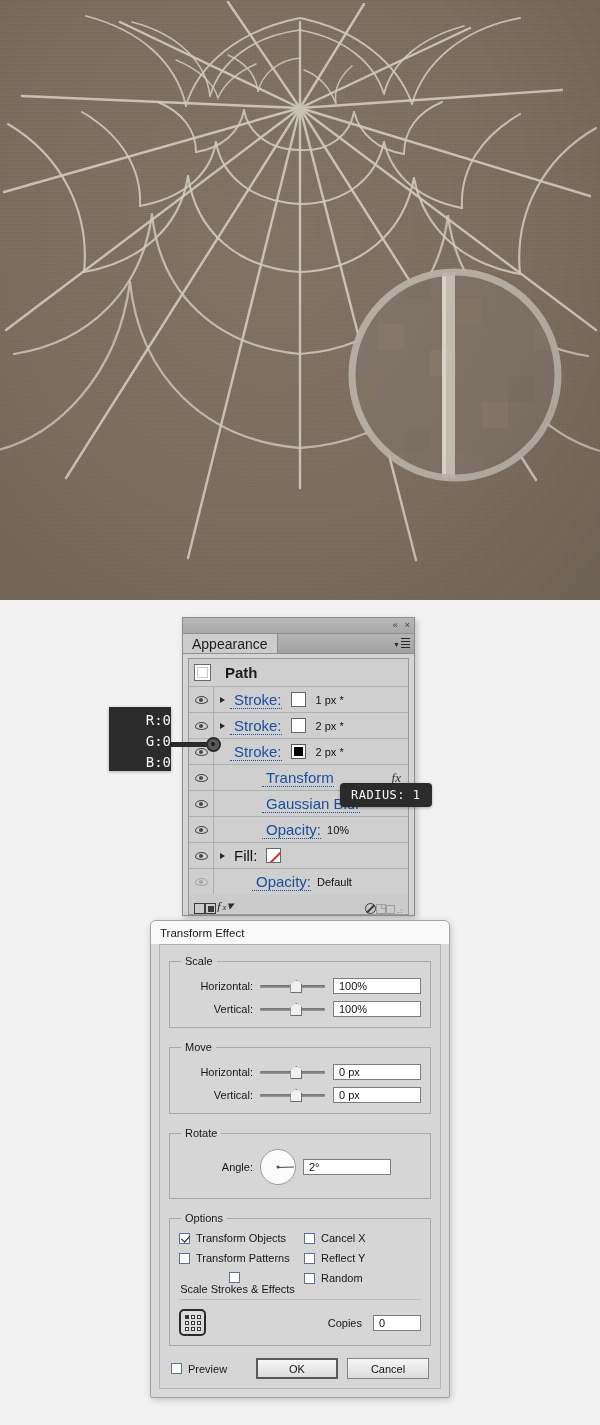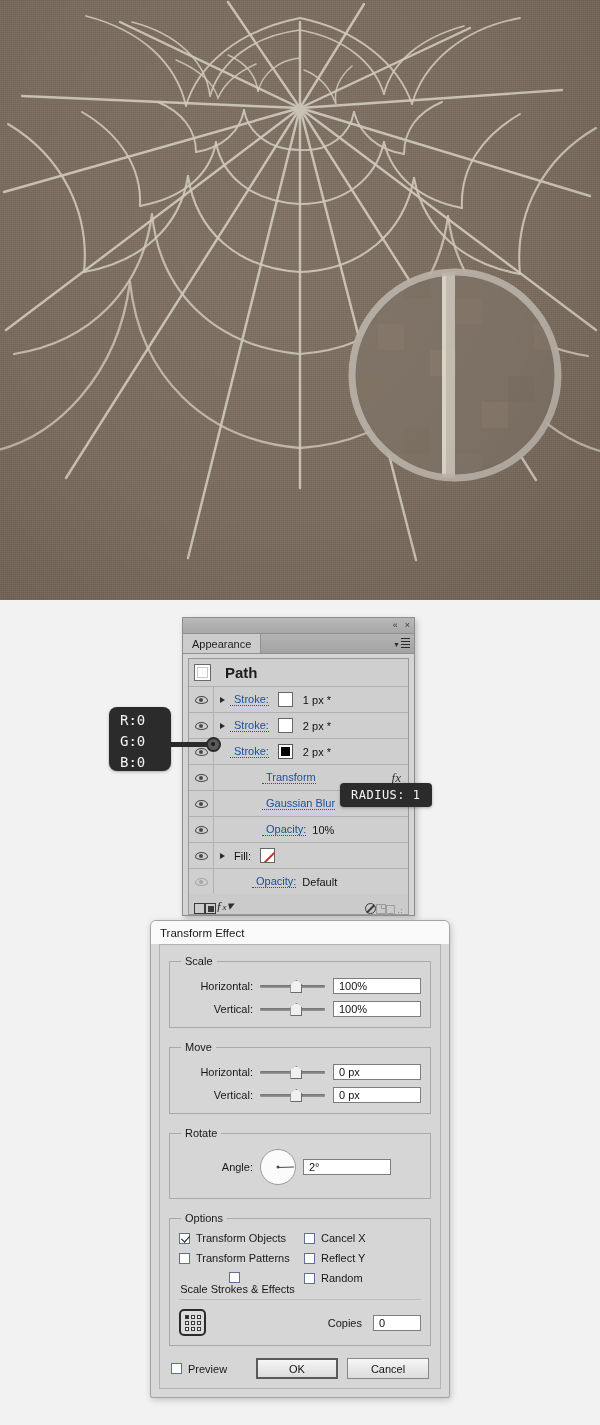--- a/index.html
+++ b/index.html
@@ -52,21 +52,21 @@
   .panel-tabstrip{
     height:19px;
     background:linear-gradient(#b4b4b4,#a2a2a2);
     border-bottom:1px solid #8f8f8f;
     display:flex;align-items:stretch;position:relative;
   }
   .panel-tab{
     background:#cccccc;
     padding:0 9px;
     display:flex;align-items:center;
-    font-size:11px;color:#1e1e1e;
+    font-size:14px;color:#1e1e1e;
     border-right:1px solid #8f8f8f;
     font-weight:400;
   }
   .panel-menu-ico{
     position:absolute;right:4px;top:4px;
     display:flex;align-items:center;gap:1px;
     font-size:9px;color:#2a2a2a;
   }
   .hamb{display:inline-block;width:9px;}
   .hamb i{display:block;height:1px;background:#2a2a2a;margin-bottom:2px;}
@@ -106,21 +106,21 @@
     width:16px;min-width:16px;
     display:flex;align-items:center;justify-content:center;
   }
   .tri{
     width:0;height:0;
     border-left:5px solid #2a2a2a;
     border-top:3.5px solid transparent;
     border-bottom:3.5px solid transparent;
   }
   .ap-label{
-    padding-left:4px;font-size:11px;
+    padding-left:4px;font-size:15px;
   }
   .ap-link{
     color:#1b4fa0;border-bottom:1px dotted #1b4fa0;
     cursor:pointer;
   }
   .ap-plain{color:#111;}
   .swatch{
     width:15px;height:15px;border:1px solid #666;background:#fff;
     margin-left:9px;box-sizing:border-box;
   }
@@ -178,27 +178,28 @@
       radial-gradient(circle 0.9px at 3.5px 4.5px,#8f8f8f 99%,transparent),
       radial-gradient(circle 0.9px at 6.5px 7.5px,#8f8f8f 99%,transparent),
       radial-gradient(circle 0.9px at 3.5px 7.5px,#8f8f8f 99%,transparent),
       radial-gradient(circle 0.9px at 0.5px 7.5px,#8f8f8f 99%,transparent);
   }
 
   
   #rgb-callout{
     position:absolute;left:109px;top:707px;
     width:62px;height:64px;
-    background:#2b2b2b;border-radius:8px;
+    background:#2b2b2b;border-radius:0;
     color:#f5f5f5;
     font-family:"DejaVu Sans Mono","Liberation Mono",monospace;
     font-size:14px;line-height:21px;
     padding:3px 0 0 11px;box-sizing:border-box;
     box-shadow:0 1px 3px rgba(0,0,0,.3);
     z-index:12;
+    text-align:right;
   }
   #rgb-leader{
     position:absolute;left:168px;top:742px;width:44px;height:5px;
     background:#2b2b2b;border-radius:3px;z-index:11;
   }
   #rgb-dot{
     position:absolute;left:206px;top:737px;width:15px;height:15px;
     border-radius:50%;background:#5a5a5a;border:2.5px solid #2b2b2b;
     box-sizing:border-box;z-index:13;
   }

